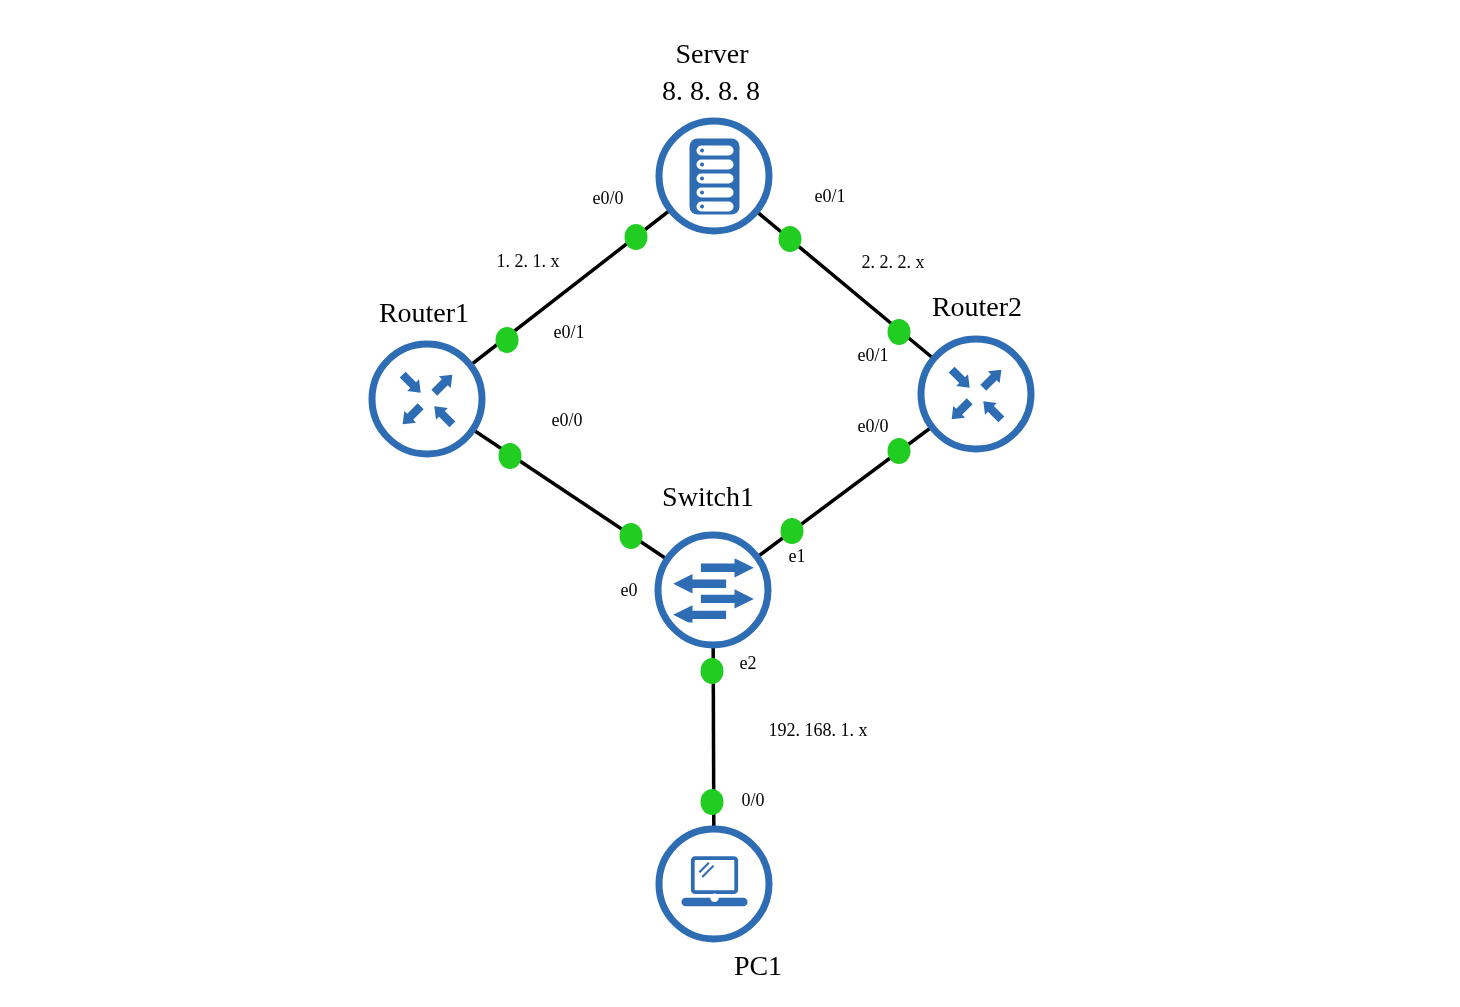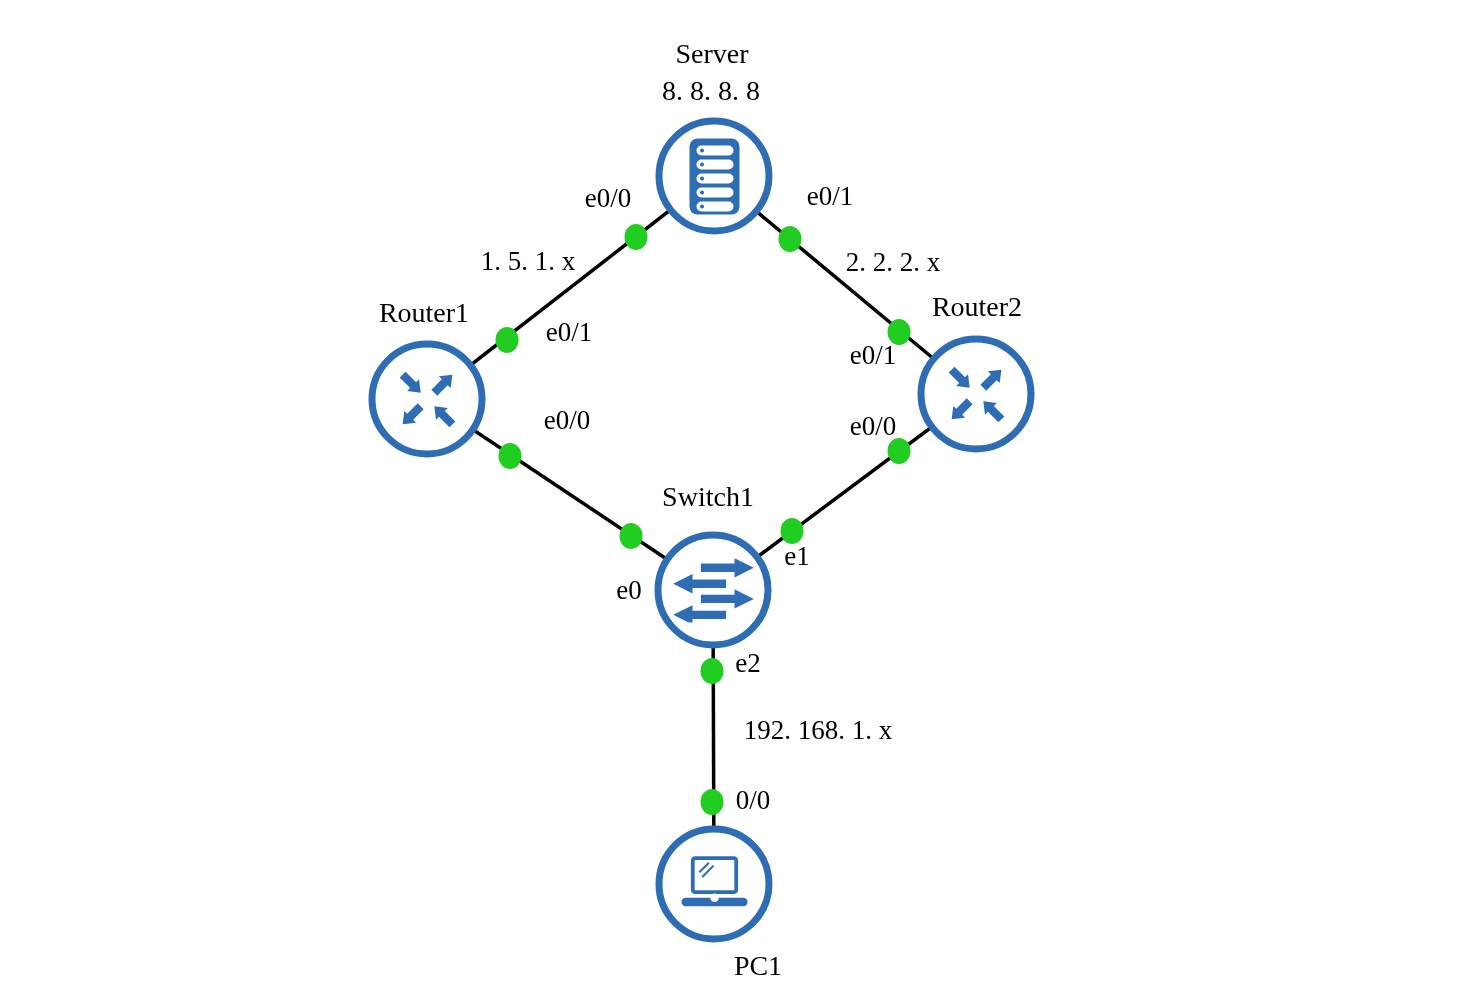--- a/index.html
+++ b/index.html
@@ -46,21 +46,21 @@
     width: 23px; height: 26px;
     border-radius: 50%;
     background: var(--port-green);
     transform: translate(-50%, -50%);
     z-index: 3;
   }
   .lbl {
     position: absolute;
     transform: translate(-50%, -50%);
     white-space: nowrap;
-    font-size: 27px;
+    font-size: 18px;
     line-height: 1;
     z-index: 4;
   }
   .lbl.node-name { font-size: 28px; }
 </style>
 </head>
 <body>
 
 <div class="canvas">
 
@@ -169,17 +169,17 @@
   <span class="lbl" style="left:569px; top:332px;">e0/1</span>
   <span class="lbl" style="left:830px; top:196px;">e0/1</span>
   <span class="lbl" style="left:873px; top:355px;">e0/1</span>
   <span class="lbl" style="left:567px; top:420px;">e0/0</span>
   <span class="lbl" style="left:629px; top:578px;margin-top:12px;">e0</span>
   <span class="lbl" style="left:873px; top:426px;">e0/0</span>
   <span class="lbl" style="left:797px; top:556px;">e1</span>
   <span class="lbl" style="left:748px; top:663px;">e2</span>
   <span class="lbl" style="left:753px; top:792px;margin-top:8px;">0/0</span>
 
-  <span class="lbl" style="left:528px; top:261px;">1. 5. 1. x</span>
+  <span class="lbl" style="left:528px; top:261px;">1. 2. 1. x</span>
   <span class="lbl" style="left:893px; top:262px;">2. 2. 2. x</span>
   <span class="lbl" style="left:818px; top:730px;">192. 168. 1. x</span>
 
 </div>
 
 </body></html>

